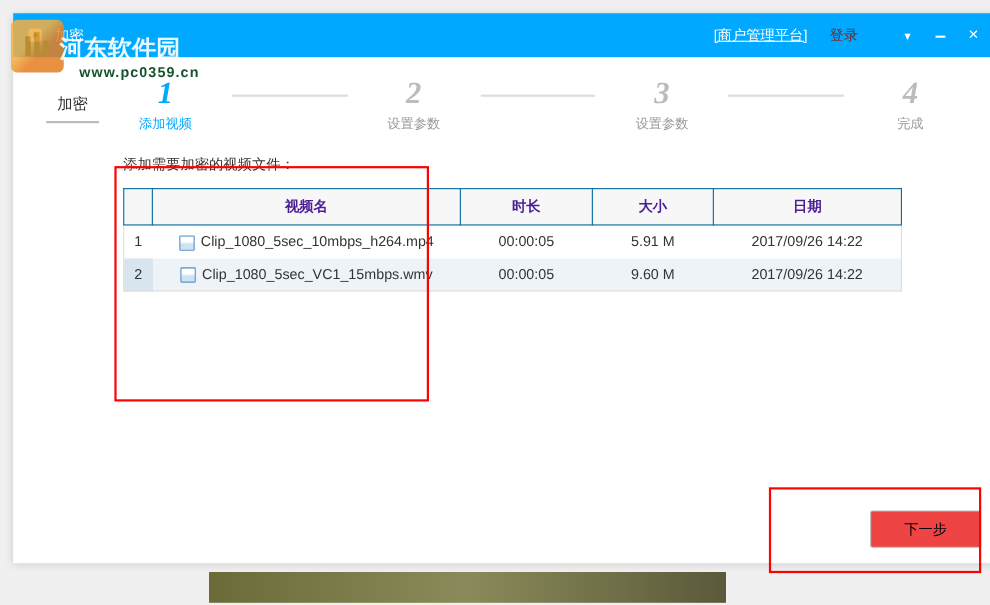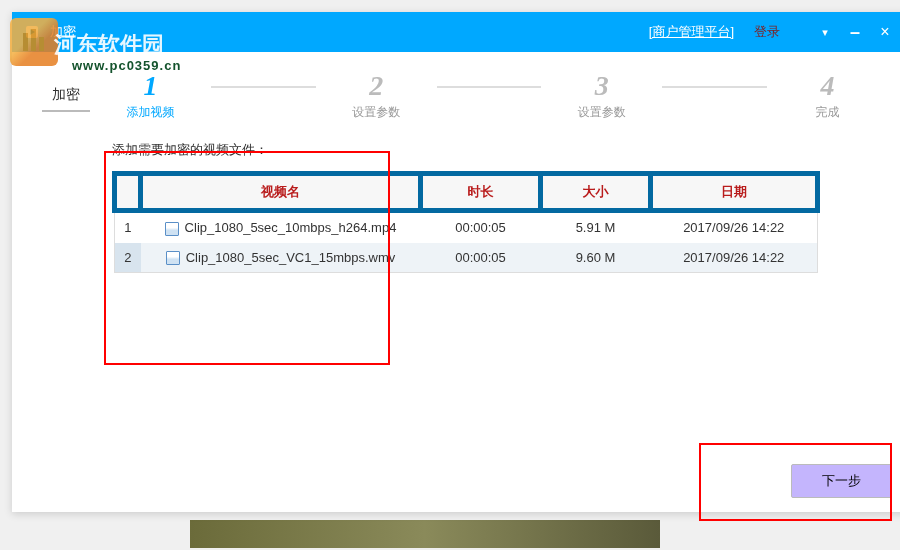--- a/index.html
+++ b/index.html
@@ -114,25 +114,25 @@
     }
     
     .table {
       border: 1px solid #ddd;
       width: 100%;
       border-collapse: collapse;
       font-size: 13px;
     }
     .table th {
       background: #f7f7f7;
-      border: 5px solid #0369a1;
+      border: 1px solid #0369a1;
       padding: 7px 8px;
       font-weight: bold;
       text-align: center;
-      color: #b91c1c;
+      color: #4c1d95;
     }
     .table td {
       padding: 7px 8px;
       text-align: center;
       color: #333;
     }
     .table td.col-name { text-align: center; }
     .table .col-idx { width: 26px; text-align: center; }
     .table tbody tr.selected { background: #eef3f7; }
     .table tbody tr.selected .col-idx { background: #d8e4ee; }
@@ -153,21 +153,21 @@
       z-index: 20;
     }
     .hb1 { left: 92px; top: 139px; width: 286px; height: 214px; }
     .hb2 { left: 687px; top: 431px; width: 193px; height: 78px; }
     
     .footer-btn {
       position: absolute;
       right: 18px;
       bottom: 14px;
       border: 1px solid #bbb;
-      background: #c4b5fd;
+      background: #ef4444;
       padding: 7px 30px;
       font-size: 13px;
       cursor: pointer;
       border-radius: 2px;
     }
     
     .bg-strip {
       position: absolute;
       left: 190px;
       top: 520px;

